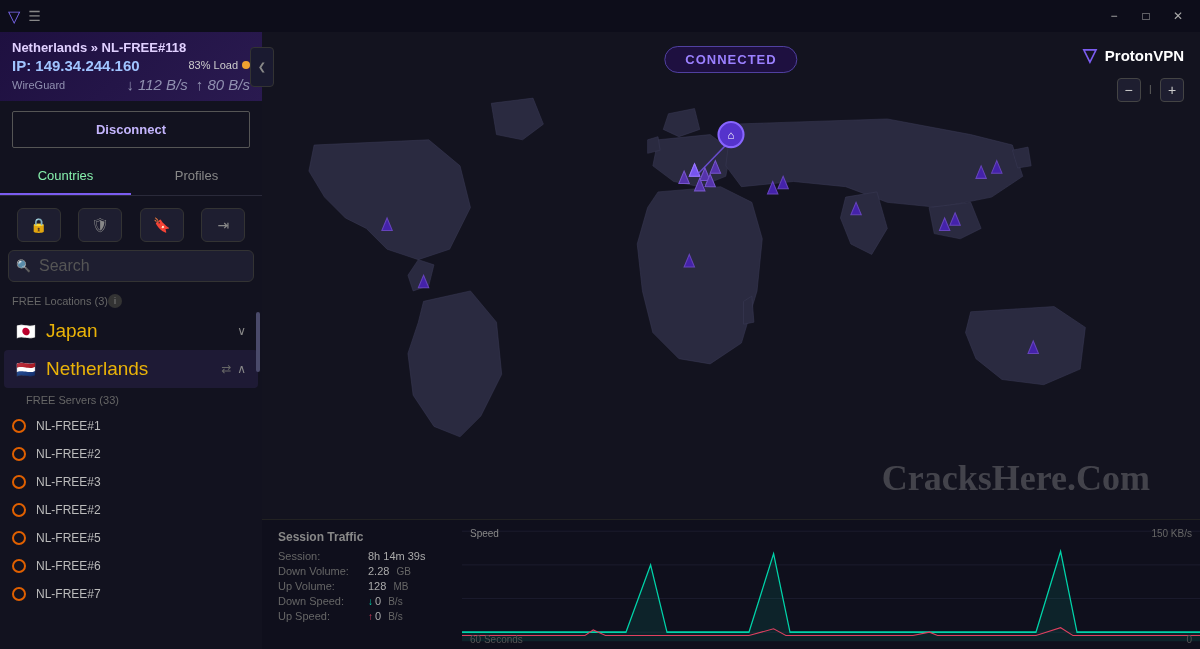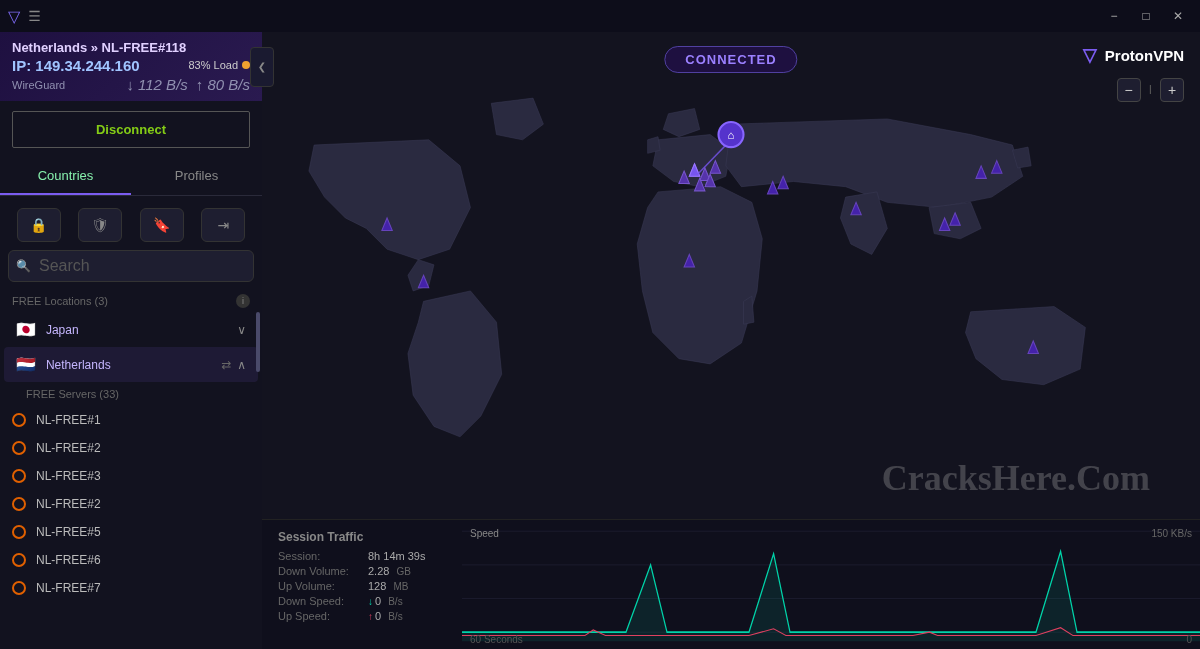--- a/index.html
+++ b/index.html
@@ -37,21 +37,21 @@
     .conn-load { font-size: 11px; color: #ccc; display: flex; align-items: center; gap: 4px; }
     .load-dot { width: 8px; height: 8px; border-radius: 50%; background: #f0a030; display: inline-block; }
     .collapse-btn {
       position: absolute; right: -12px; top: 50%; transform: translateY(-50%);
       width: 24px; height: 40px; background: #1a1a30; border: 1px solid #333; border-radius: 4px;
       color: #888; cursor: pointer; display: flex; align-items: center; justify-content: center; font-size: 10px; z-index: 10;
     }
 
     .disconnect-btn {
       margin: 10px 12px; padding: 10px; background: transparent; border: 1px solid #555; border-radius: 2px;
-      color: #84cc16; font-size: 13px; font-weight: 600; cursor: pointer; text-align: center;
+      color: #c4b5fd; font-size: 13px; font-weight: 600; cursor: pointer; text-align: center;
     }
 
     
     .tabs { display: flex; border-bottom: 1px solid #2a2a3a; margin: 0 0 8px 0; }
     .tab {
       flex: 1; padding: 10px 0; text-align: center; font-size: 13px; color: #888; cursor: pointer;
       border-bottom: 2px solid transparent;
     }
     .tab.active { color: #86efac; border-bottom: 2px solid #7b5cf0; }
 
@@ -68,34 +68,34 @@
     }
     .search-box input {
       width: 100%; padding: 6px 10px 6px 30px; background: #1e1e30; border: 1px solid #333;
       border-radius: 6px; color: #ccc; font-size: 16px; outline: none;
     }
     .search-box input::placeholder { color: #555; }
     .search-icon-inner { position: absolute; left: 8px; top: 50%; transform: translateY(-50%); color: #555; font-size: 12px; }
 
     
     .section-label {
-      padding: 4px 12px; font-size: 11px; color: #666; display: flex; align-items: center; justify-content: space-between;
+      padding: 4px 12px; font-size: 11px; color: #666; display: flex; align-items: center; 
     }
     .section-info { display: flex; gap: 6px; align-items: center; }
     .info-icon { width: 14px; height: 14px; border-radius: 50%; background: #333; color: #888; font-size: 9px; display: flex; align-items: center; justify-content: center; cursor: pointer; }
     .scroll-indicator { width: 4px; height: 60px; background: #4a4a6a; border-radius: 2px; position: absolute; right: 2px; top: 280px; }
 
     
     .country-item {
       display: flex; align-items: center; padding: 8px 12px; cursor: pointer; border-radius: 4px;
       margin: 0 4px;
     }
     .country-item.active { background: #1e1a35; }
     .country-flag { font-size: 16px; margin-right: 10px; }
-    .country-name { flex: 1; font-size: 12px; color: #c4b5fd; }
+    .country-name { flex: 1; font-size: 19px; color: #eab308; }
     .country-actions { display: flex; gap: 6px; align-items: center; color: #666; font-size: 12px; }
     .chevron { font-size: 12px; color: #888; }
 
     
     .server-section-label { padding: 6px 12px; font-size: 11px; color: #666; margin-left: 14px; }
     .server-item { display: flex; align-items: center; padding: 7px 12px; cursor: pointer; }
     .server-circle { width: 14px; height: 14px; border-radius: 50%; border: 2px solid #e06000; margin-right: 10px; flex-shrink: 0; }
     .server-name { font-size: 12px; color: #bbb; }
 
     

